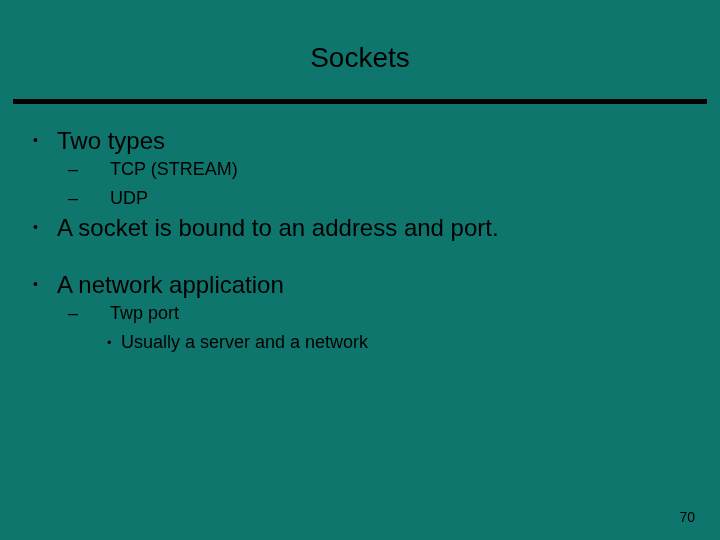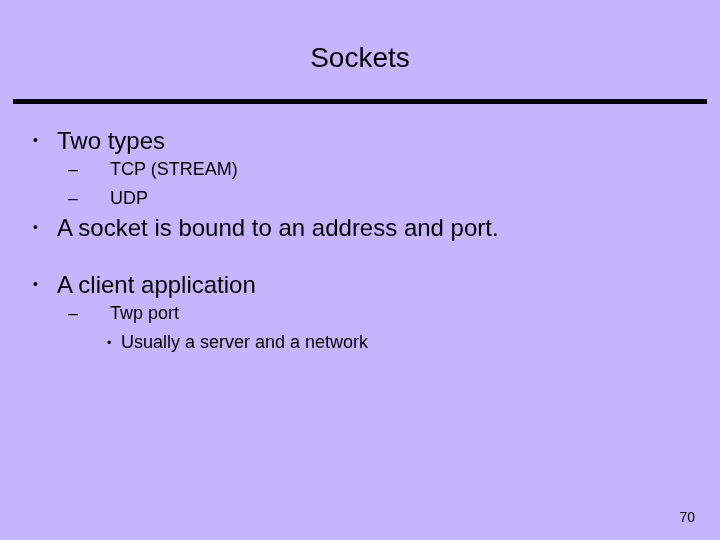--- a/index.html
+++ b/index.html
@@ -15,21 +15,21 @@
     overflow: hidden;
     position: relative;
   }
 
   .slide {
     position: absolute;
     left: 0;
     top: 0;
     width: 720px;
     height: 540px;
-    background: #c4b5fd;
+    background: #0f766e;
   }
 
   .slide-title {
     position: absolute;
     left: 0;
     top: 41px;
     width: 720px;
     text-align: center;
     font-size: 28px;
     line-height: 34px;
@@ -150,21 +150,21 @@
 
     <div class="bullet-line lvl1">
       <span class="marker">•</span>
       <span class="label">A socket is bound to an address and port.</span>
     </div>
 
     <div class="bullet-line spacer"></div>
 
     <div class="bullet-line lvl1">
       <span class="marker">•</span>
-      <span class="label">A client application</span>
+      <span class="label">A network application</span>
     </div>
 
     <div class="bullet-line lvl2">
       <span class="marker">–</span>
       <span class="label">Twp port</span>
     </div>
 
     <div class="bullet-line lvl3">
       <span class="marker">•</span>
       <span class="label">Usually a server and a network</span>

